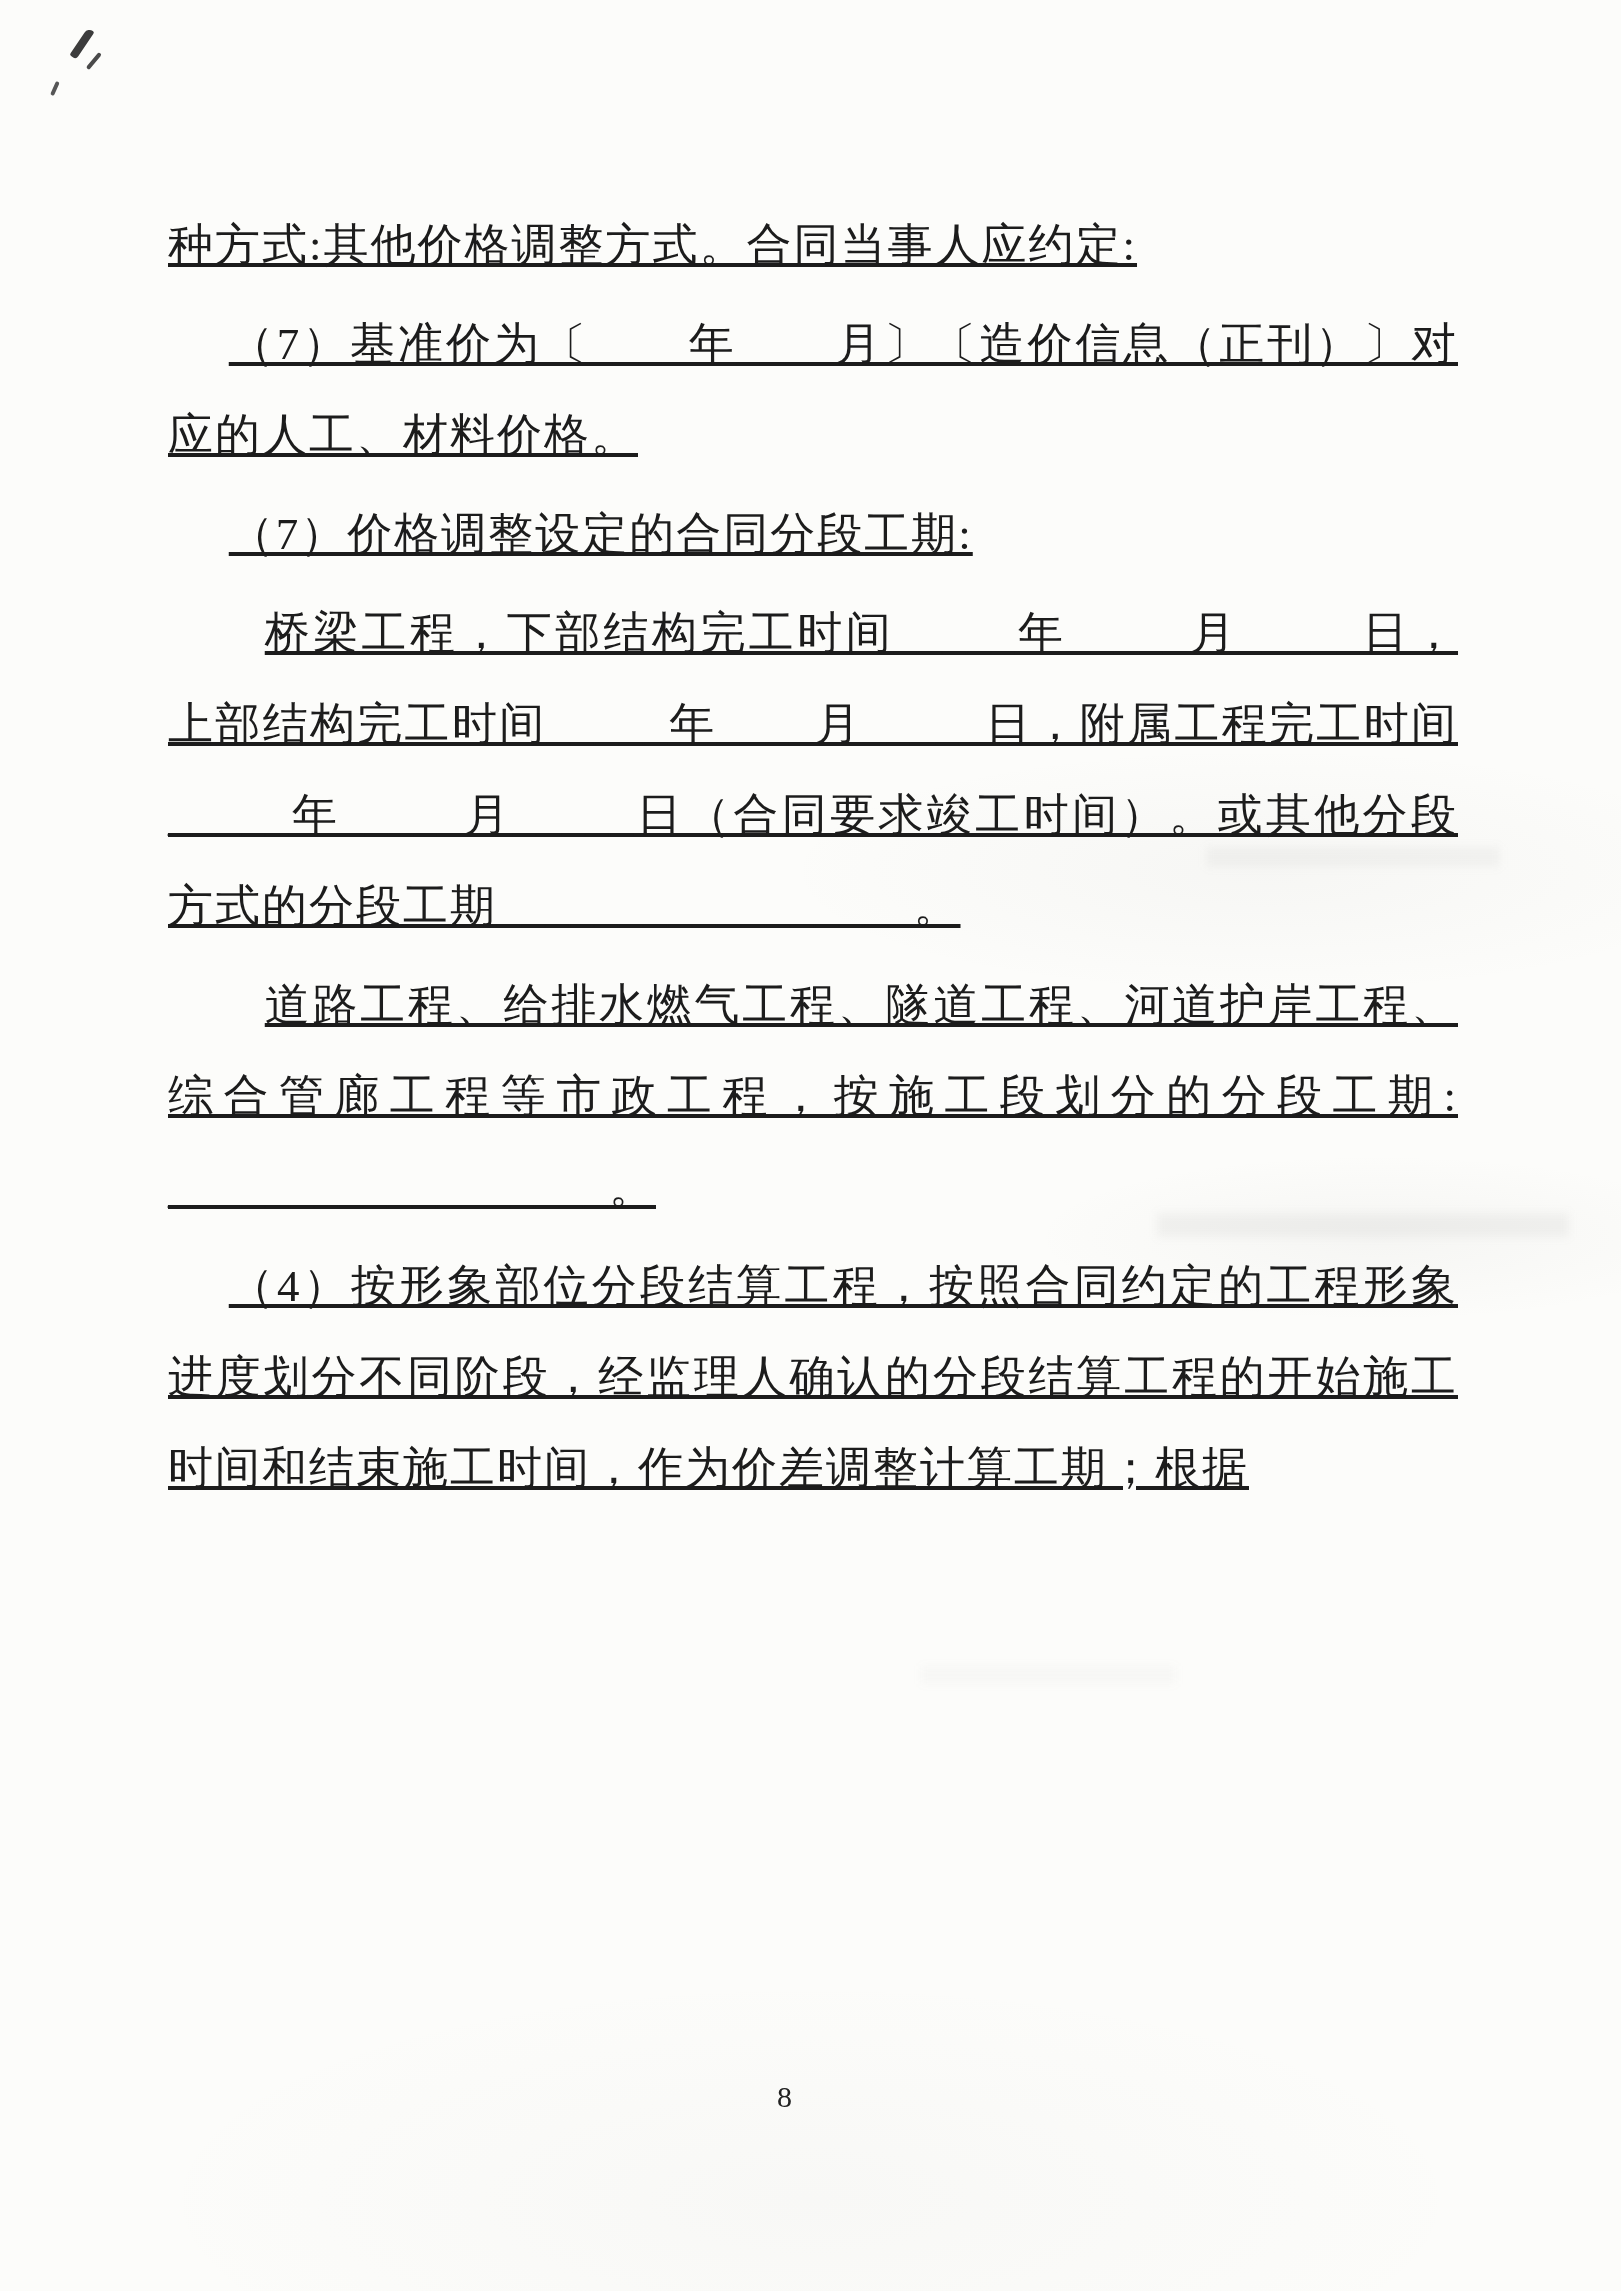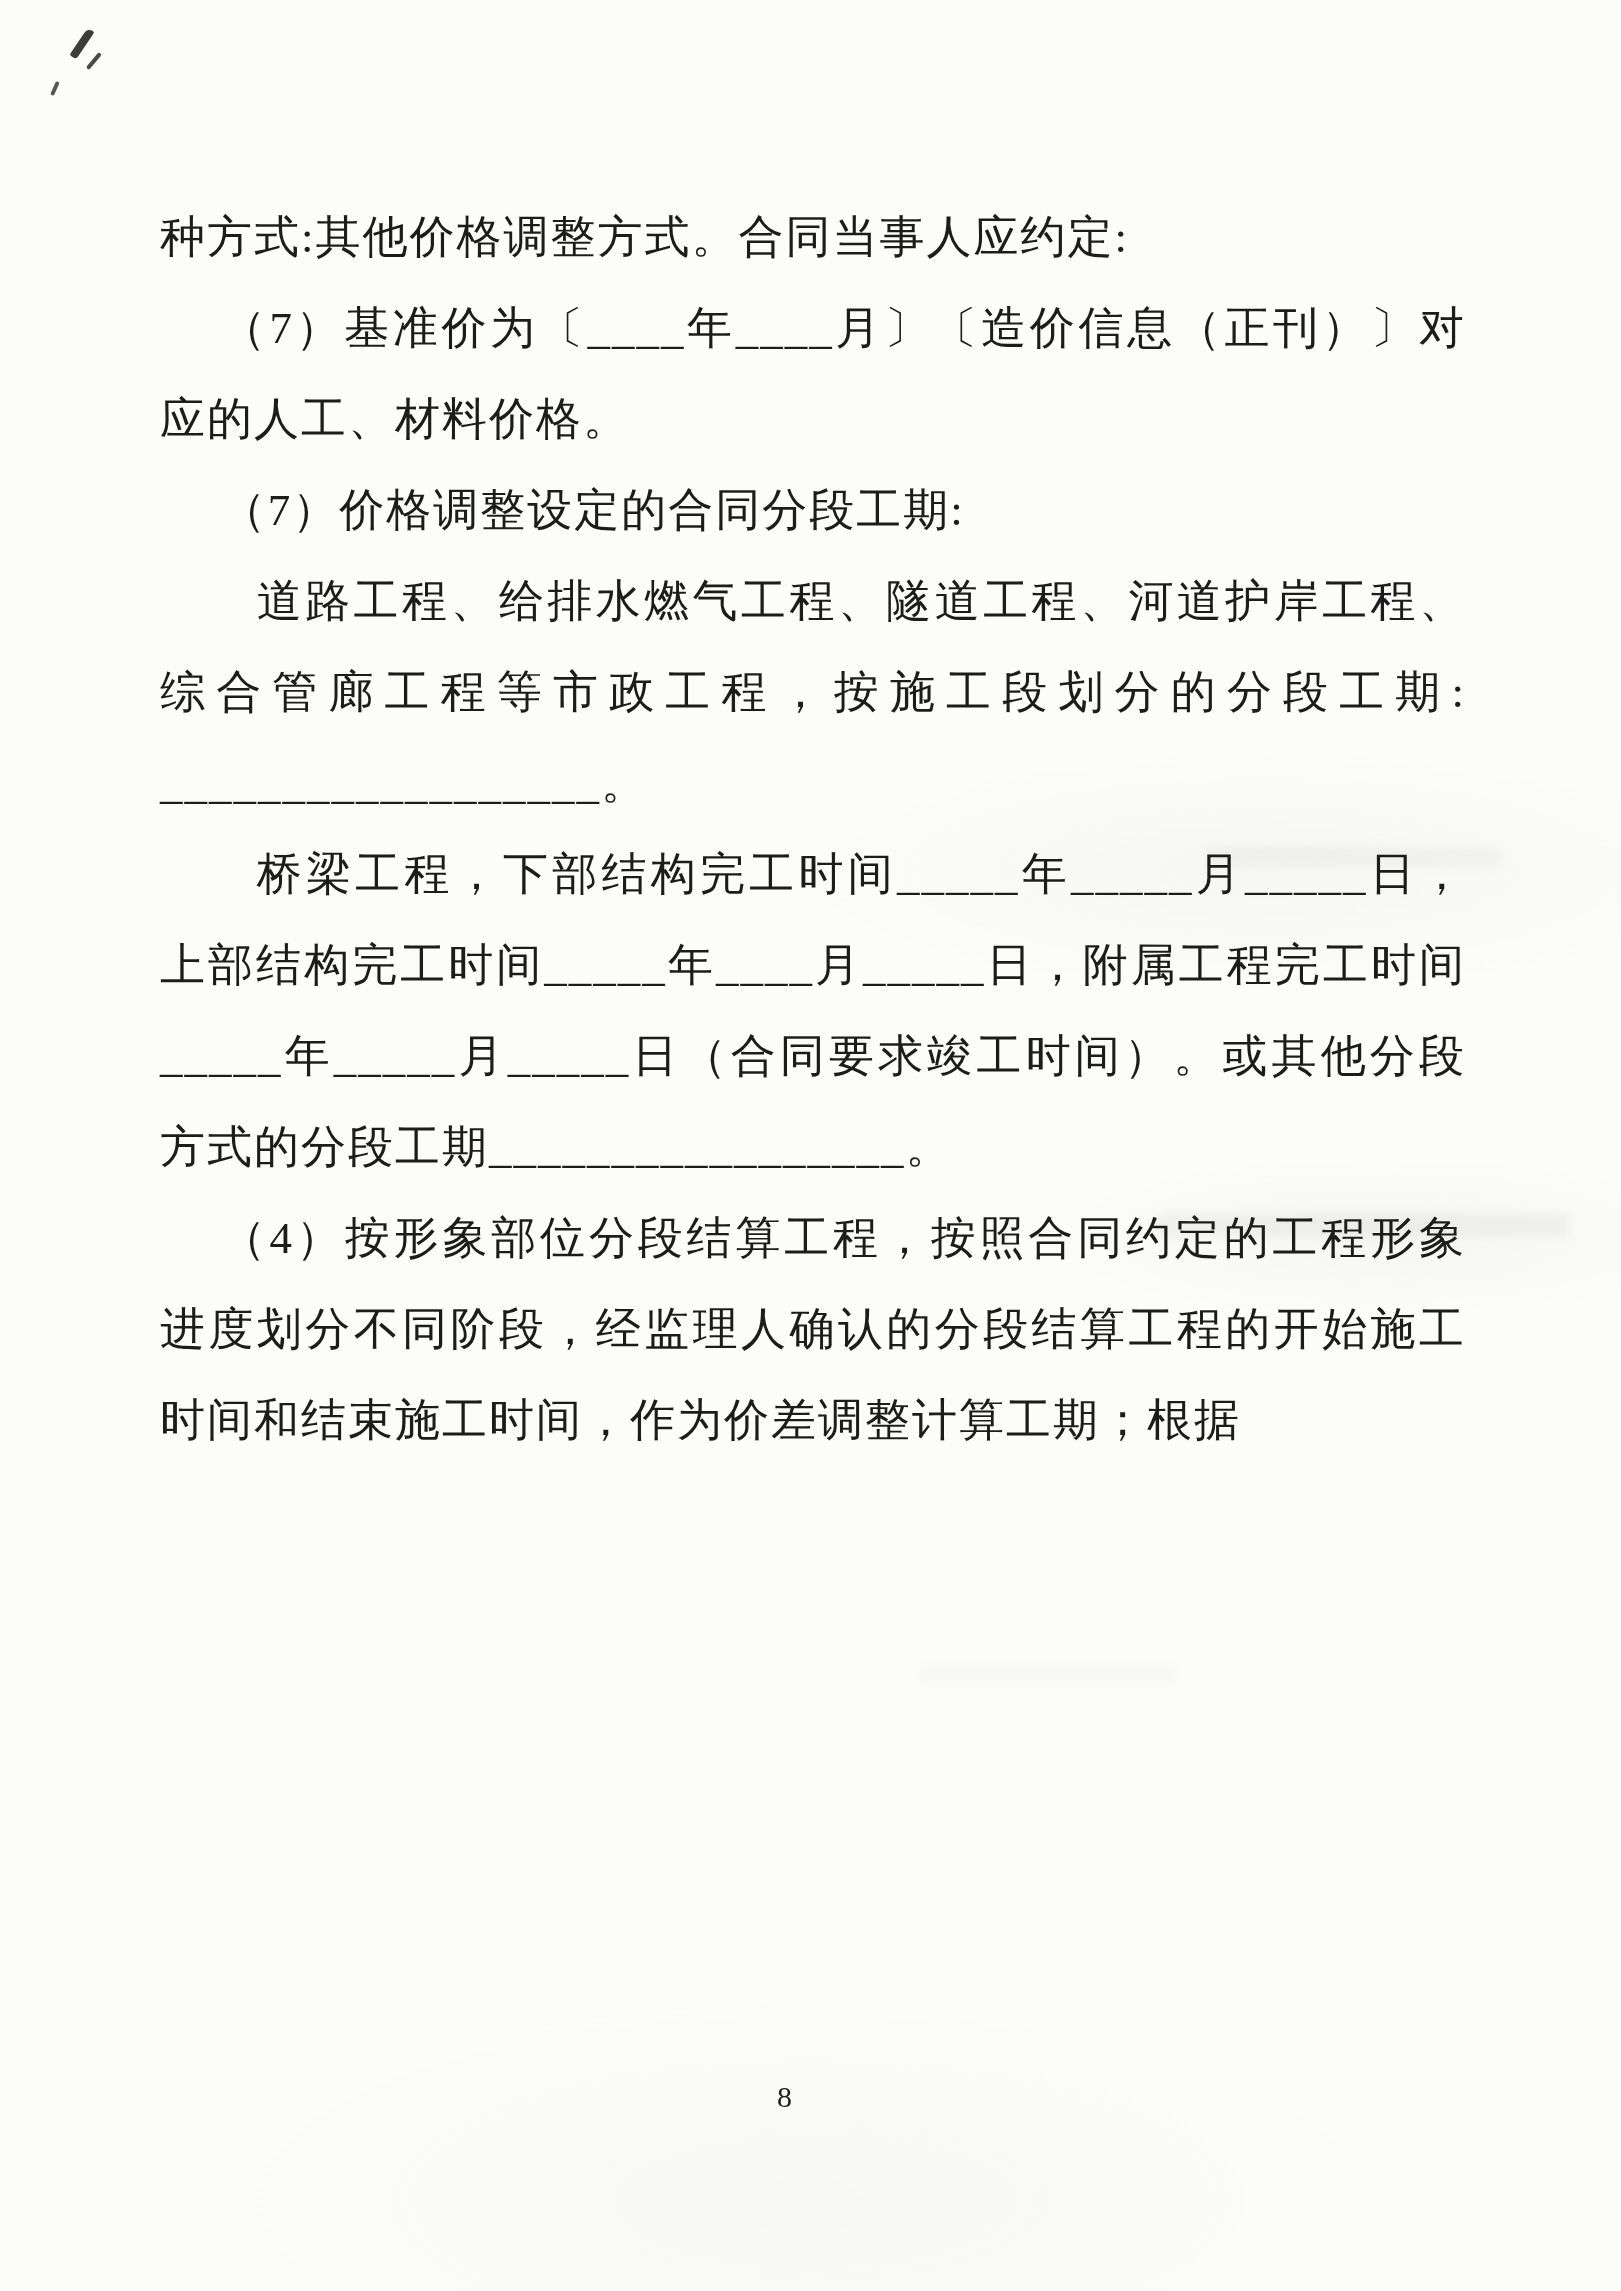--- a/index.html
+++ b/index.html
@@ -31,21 +31,21 @@
     position: absolute;
     left: 160px;
     top: 192px;
     width: 1306px;
     font-size: 45px;
     line-height: 91px;
     letter-spacing: 2px;
     color: #1c1c1c;
     text-align: justify;
   }
-  .content p { margin: 0; padding: 0; }
+  .content p { margin: 8px; padding: 0; text-decoration: underline; }
   .p-cont { text-indent: 0; }          
   .p-num  { text-indent: 1.35em; }     
   .p-body { text-indent: 2.15em; }     
 
   .page-number {
     position: absolute;
     left: 755px;
     top: 2080px;
     width: 59px;
     text-align: center;
@@ -96,21 +96,21 @@
   </div>
 
   <div class="smudge a"></div>
   <div class="smudge b"></div>
   <div class="smudge c"></div>
 
   <div class="content">
     <p class="p-cont">种方式:其他价格调整方式。合同当事人应约定:</p>
     <p class="p-num">（7）基准价为〔____年____月〕〔造价信息（正刊）〕对应的人工、材料价格。</p>
     <p class="p-num">（7）价格调整设定的合同分段工期:</p>
+    <p class="p-body">桥梁工程，下部结构完工时间_____年_____月_____日，上部结构完工时间_____年____月_____日，附属工程完工时间_____年_____月_____日（合同要求竣工时间）。或其他分段方式的分段工期_________________。</p>
     <p class="p-body">道路工程、给排水燃气工程、隧道工程、河道护岸工程、综合管廊工程等市政工程，按施工段划分的分段工期: __________________。</p>
-    <p class="p-body">桥梁工程，下部结构完工时间_____年_____月_____日，上部结构完工时间_____年____月_____日，附属工程完工时间_____年_____月_____日（合同要求竣工时间）。或其他分段方式的分段工期_________________。</p>
     <p class="p-num">（4）按形象部位分段结算工程，按照合同约定的工程形象进度划分不同阶段，经监理人确认的分段结算工程的开始施工时间和结束施工时间，作为价差调整计算工期；根据</p>
   </div>
 
   <div class="page-number">8</div>
 
 </div>
 
 
 </body></html>

